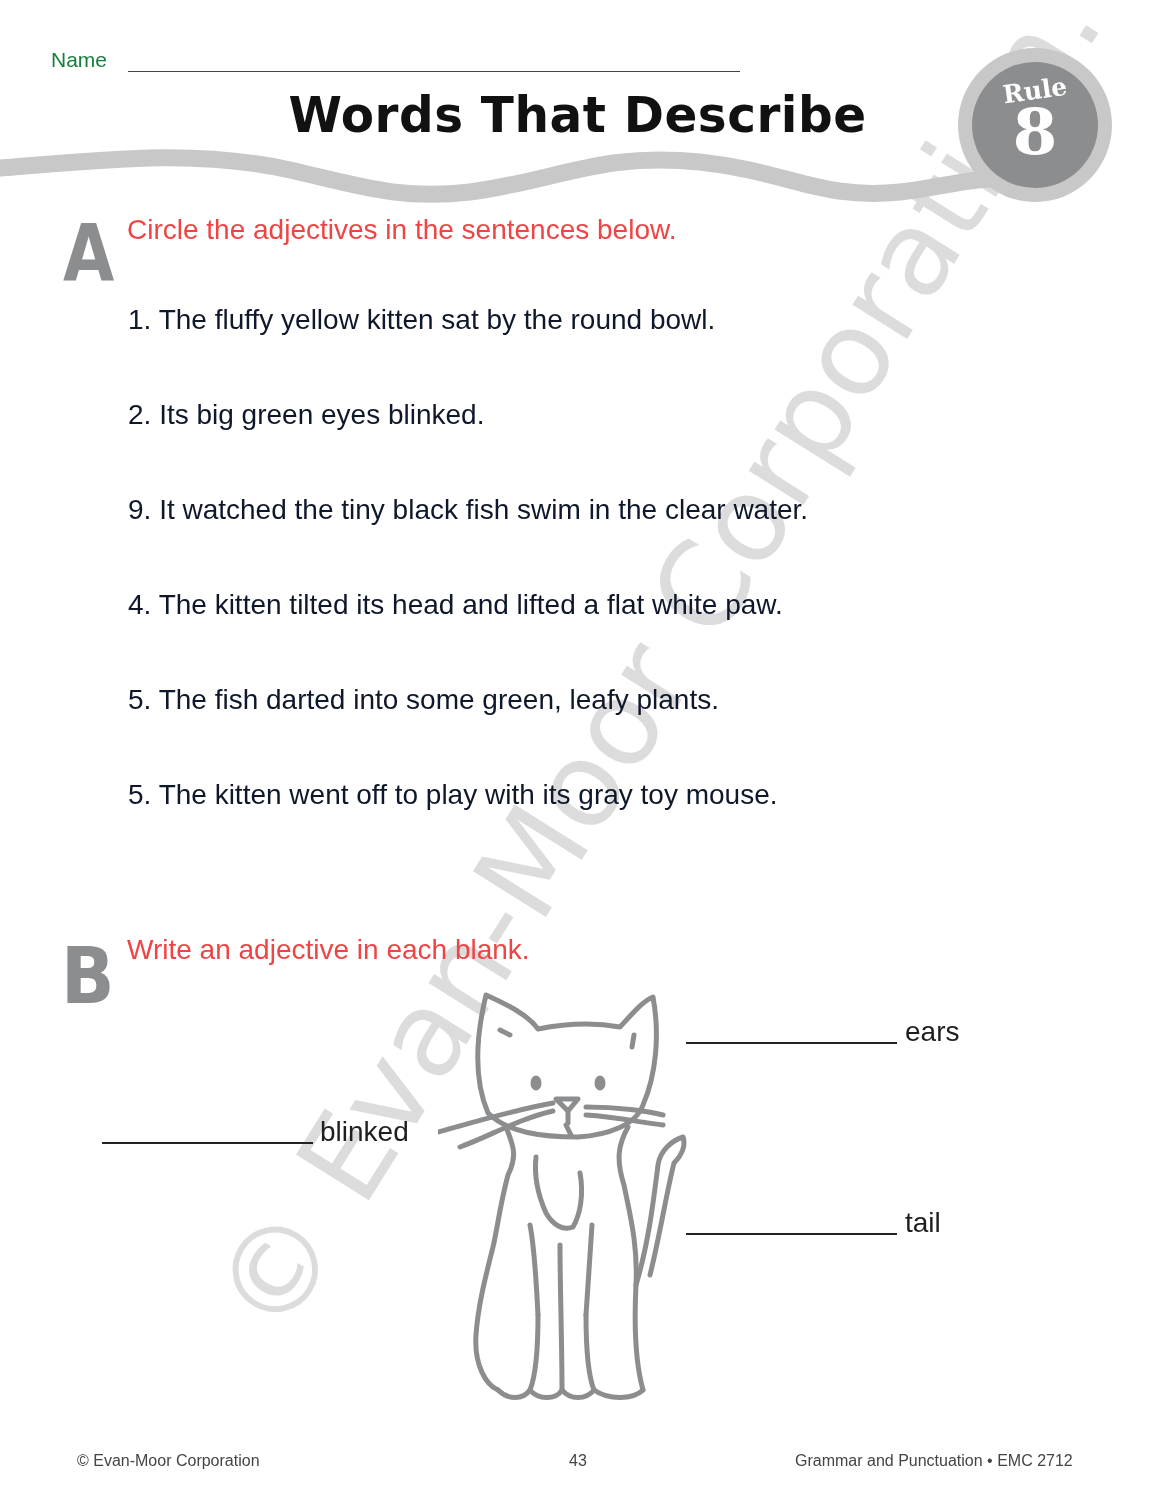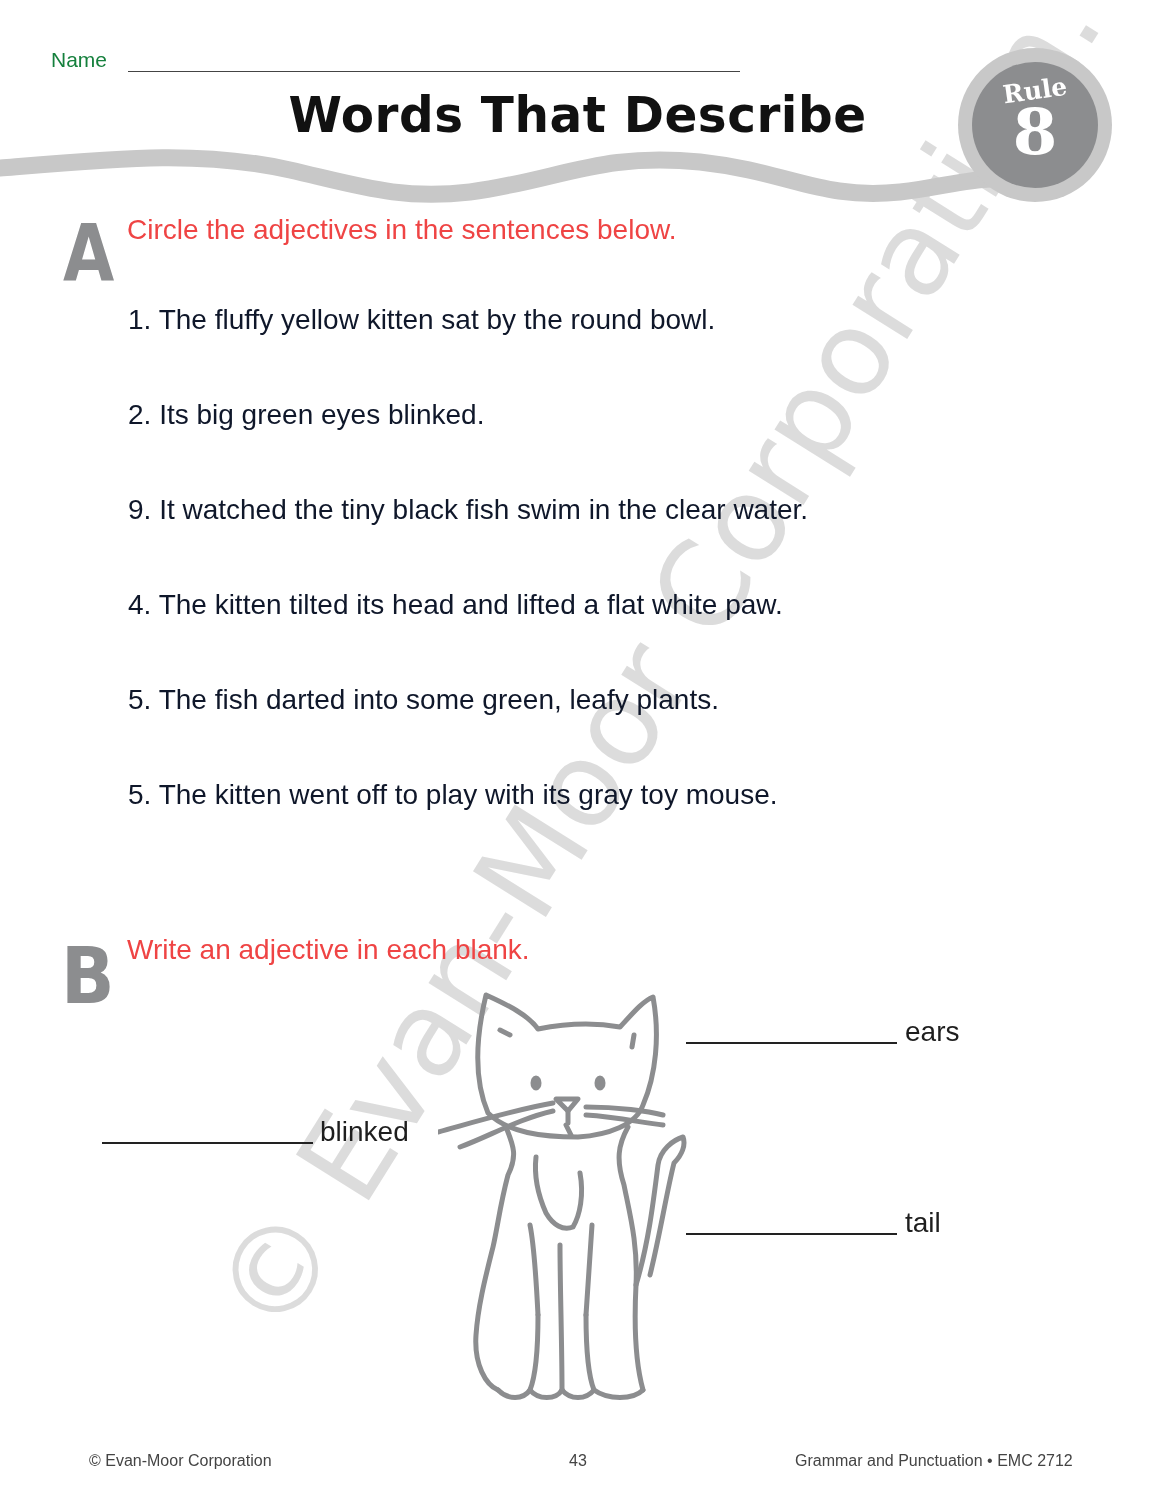--- a/index.html
+++ b/index.html
@@ -120,15 +120,15 @@
   <path d="M122,260 C122,300 124,360 124,405"></path>
 
   <path d="M60,405 C70,415 85,415 92,405"></path>
   <path d="M92,405 C100,415 118,415 124,405"></path>
   <path d="M124,405 C132,415 148,415 156,405"></path>
   <path d="M156,405 C170,415 195,415 205,405"></path>
 
   <path d="M198,300 C210,260 215,220 220,180 C222,165 235,155 245,152 C248,160 244,170 236,178 C228,210 222,250 212,290"></path>
 </svg>
 
-<div class="abs footer" style="left:89px">© Evan-Moor Corporation</div>
+<div class="abs footer" style="left:77px">© Evan-Moor Corporation</div>
 <div class="abs footer" style="left:569px">43</div>
 <div class="abs footer" style="left:795px">Grammar and Punctuation • EMC 2712</div>
 
 </body></html>

